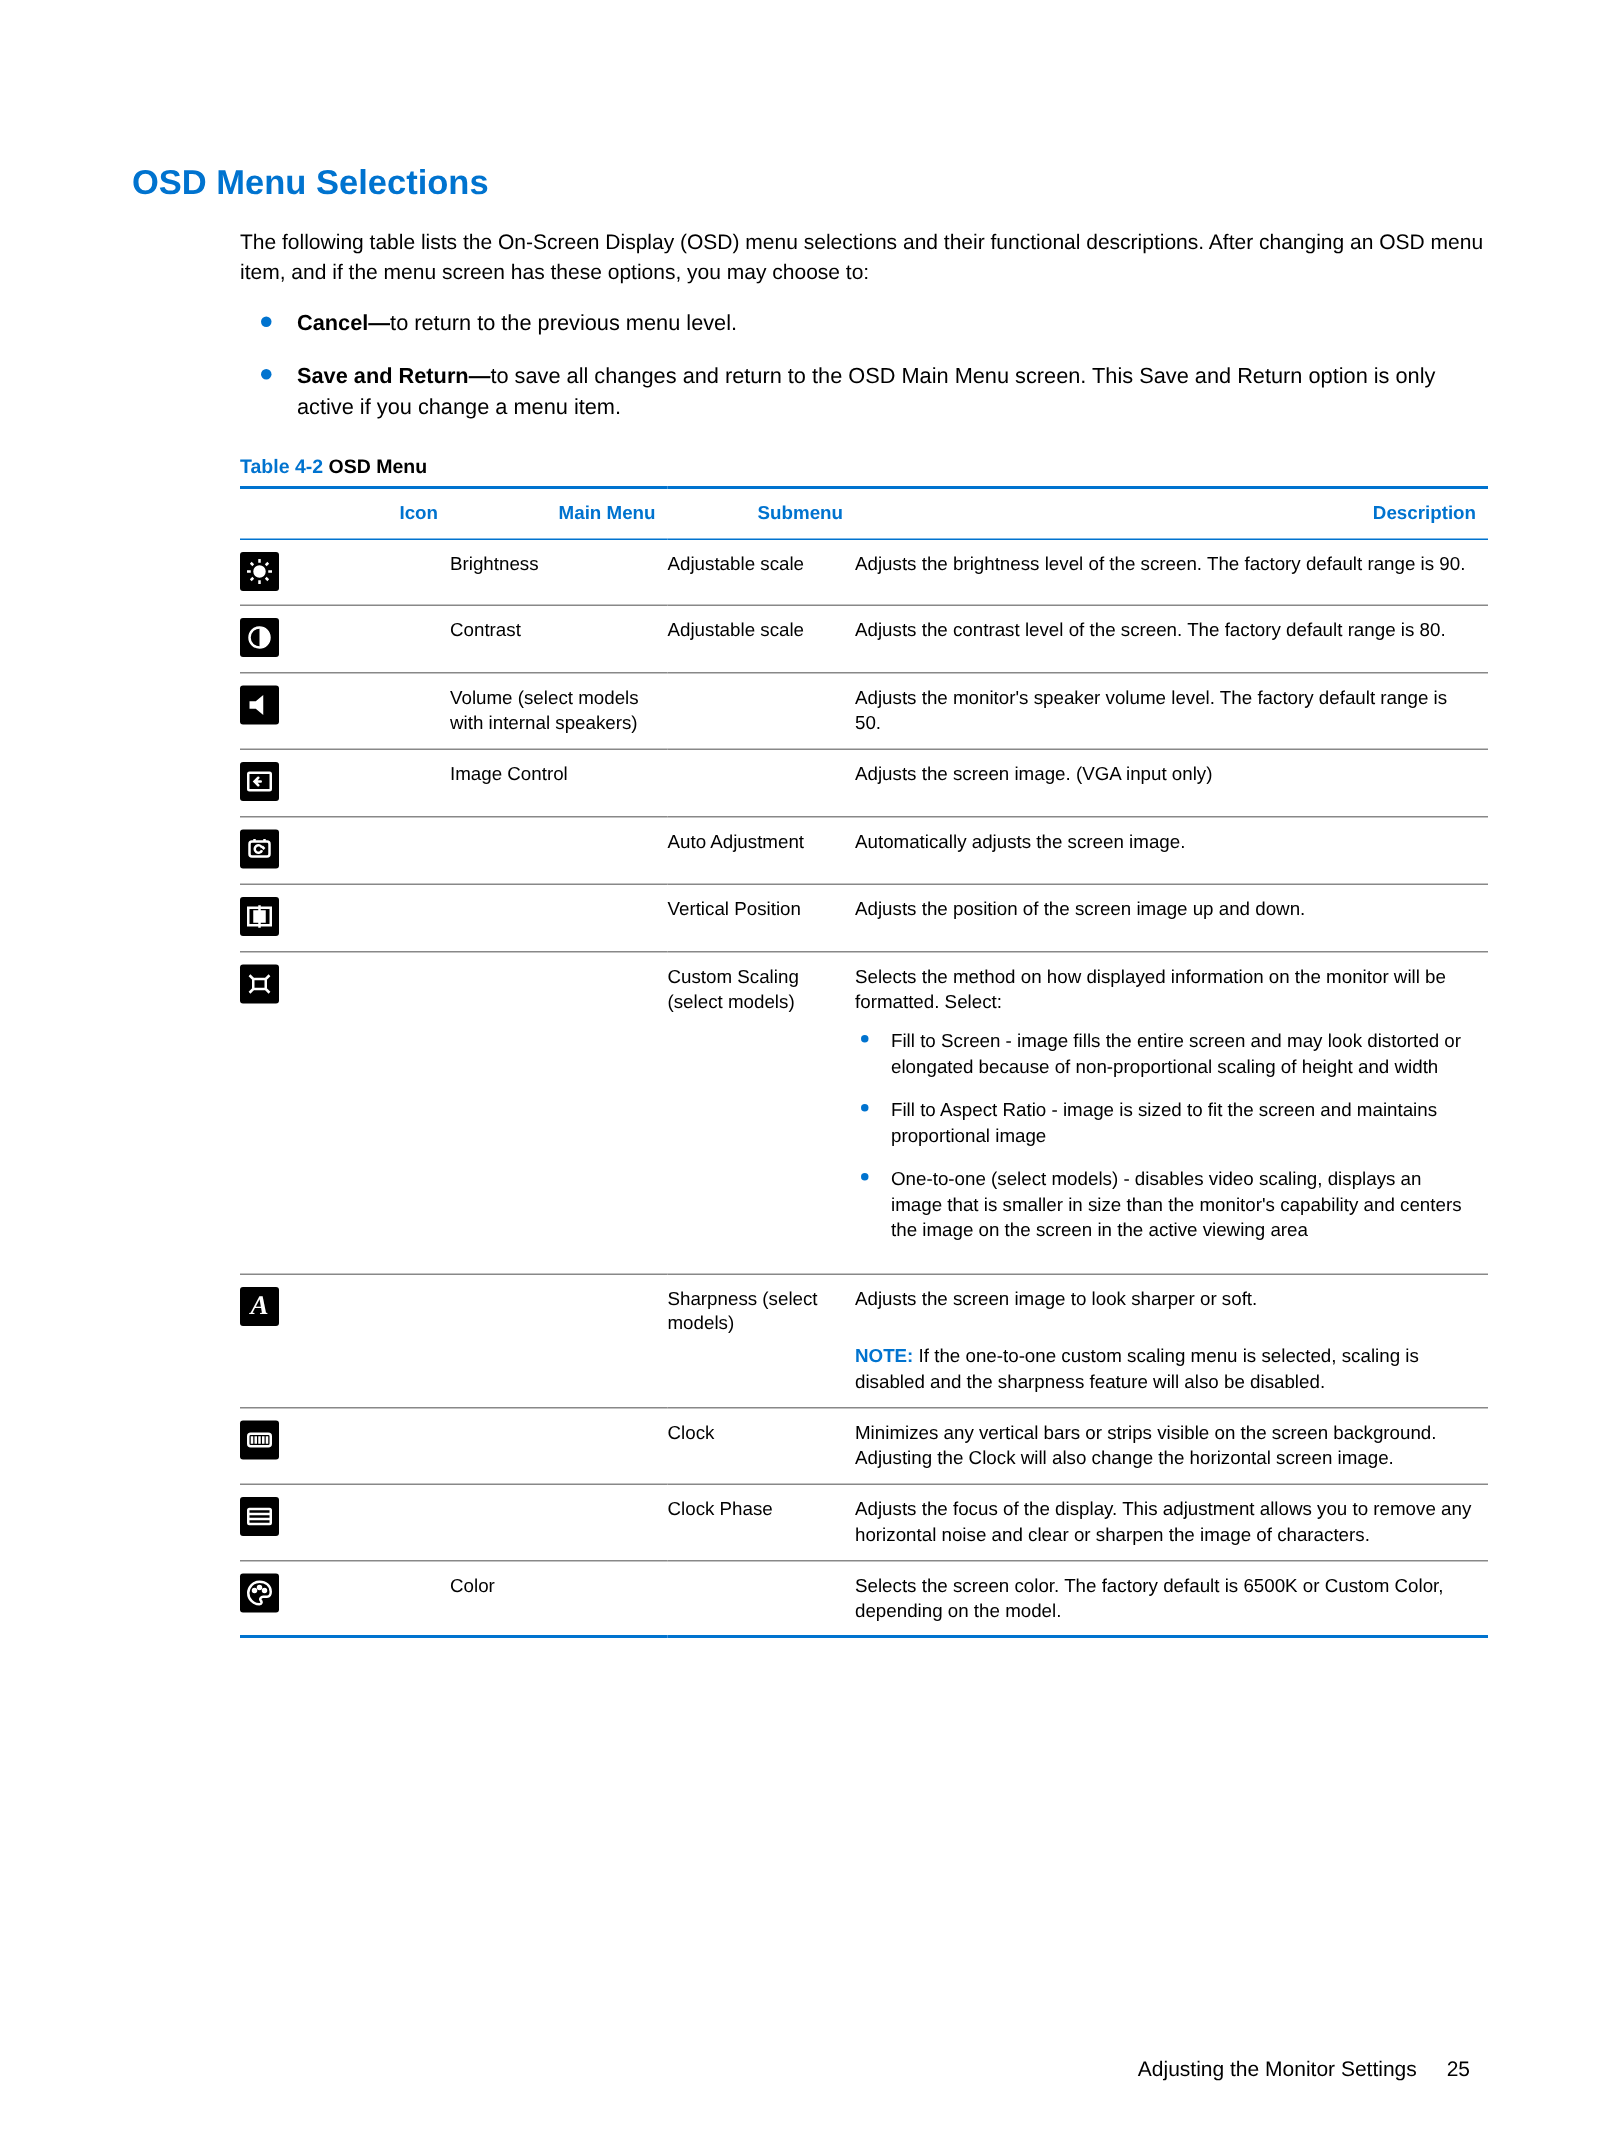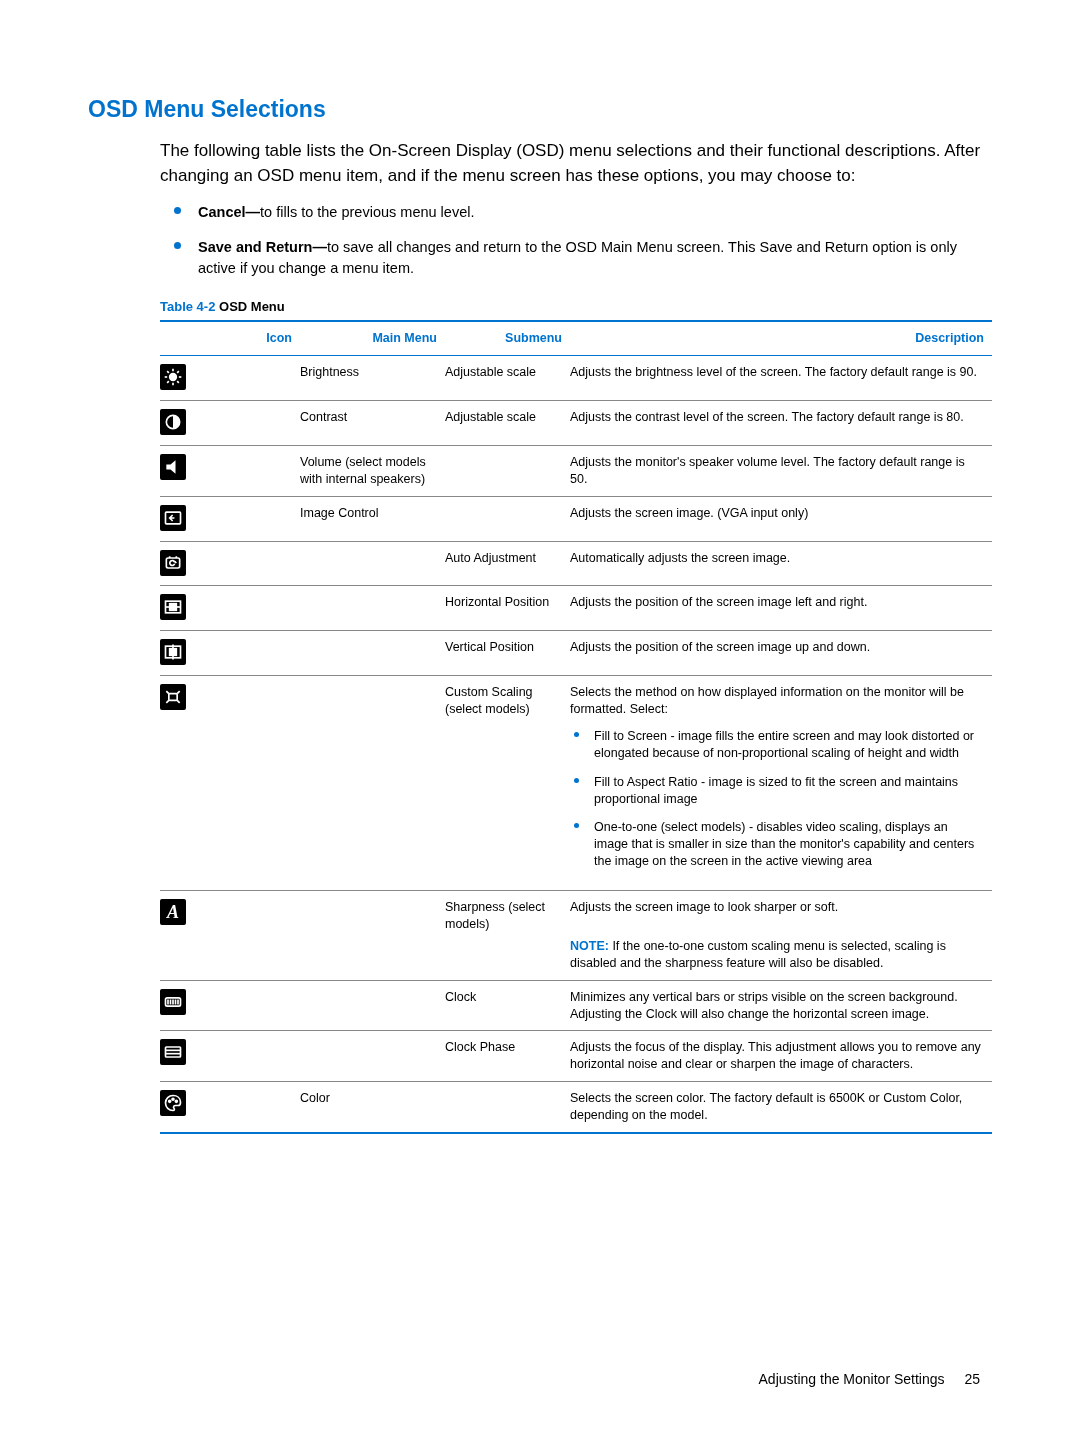--- a/index.html
+++ b/index.html
@@ -12,27 +12,27 @@
     width: 1080px;
     min-height: 1437px;
     box-sizing: border-box;
     padding: 92px 88px 40px 88px;
     position: relative;
   }
   h2.section-title {
     color: #0073cf;
     font-weight: bold;
     font-size: 23px;
-    margin: 4px 0 14px 0;
+    margin: 16px 0 14px 0;
   }
   .body-indent {
     margin-left: 72px;
   }
   p.intro {
-    font-size: 17px;
+    font-size: 14px;
     line-height: 1.45;
     margin: 16px 0 14px 0;
   }
   ul.bullets {
     list-style: none;
     padding: 0;
     margin: 0 0 20px 0;
   }
   ul.bullets > li {
     position: relative;
@@ -132,21 +132,21 @@
 
 <div class="page">
 
   <h2 class="section-title">OSD Menu Selections</h2>
 
   <div class="body-indent">
     <p class="intro">The following table lists the On-Screen Display (OSD) menu selections and their functional descriptions. After changing an OSD menu item, and if the menu screen has these options, you may choose to:</p>
 
     <ul class="bullets">
       <li>
-        <span class="bullet-lead">Cancel—</span><span>to fills to the previous menu level.</span>
+        <span class="bullet-lead">Cancel—</span><span>to return to the previous menu level.</span>
       </li>
       <li>
         <span class="bullet-lead">Save and Return—</span><span>to save all changes and return to the OSD Main Menu screen. This Save and Return option is only active if you change a menu item.</span>
       </li>
     </ul>
 
     <div class="table-caption">
       <span class="tc-label">Table 4-2</span>
       <span class="tc-title">OSD Menu</span>
     </div>
@@ -239,35 +239,20 @@
                   <path d="M14 13 A3 3 0 1 1 14 11"></path>
                   <path d="M14 10 L16 12 L14 10"></path>
                 </svg>
             </span>
           </td>
           <td></td>
           <td>Auto Adjustment</td>
           <td>Automatically adjusts the screen image.</td>
         </tr>
 
-        <tr>
-          <td>
-            <span class="icon-box">
-              <svg viewBox="0 0 24 24" fill="none" stroke="white" stroke-width="2">
-                  <rect x="3" y="5" width="18" height="14"></rect>
-                  <rect x="8" y="8" width="8" height="8" fill="white"></rect>
-                  <line x1="3" y1="12" x2="8" y2="12"></line>
-                  <line x1="16" y1="12" x2="21" y2="12"></line>
-                </svg>
-            </span>
-          </td>
-          <td></td>
-          <td>Horizontal Position</td>
-          <td>Adjusts the position of the screen image left and right.</td>
-        </tr>
 
         <tr>
           <td>
             <span class="icon-box">
               <svg viewBox="0 0 24 24" fill="none" stroke="white" stroke-width="2">
                   <rect x="3" y="5" width="18" height="14"></rect>
                   <rect x="8" y="8" width="8" height="8" fill="white"></rect>
                   <line x1="12" y1="3" x2="12" y2="8"></line>
                   <line x1="12" y1="16" x2="12" y2="21"></line>
                 </svg>

